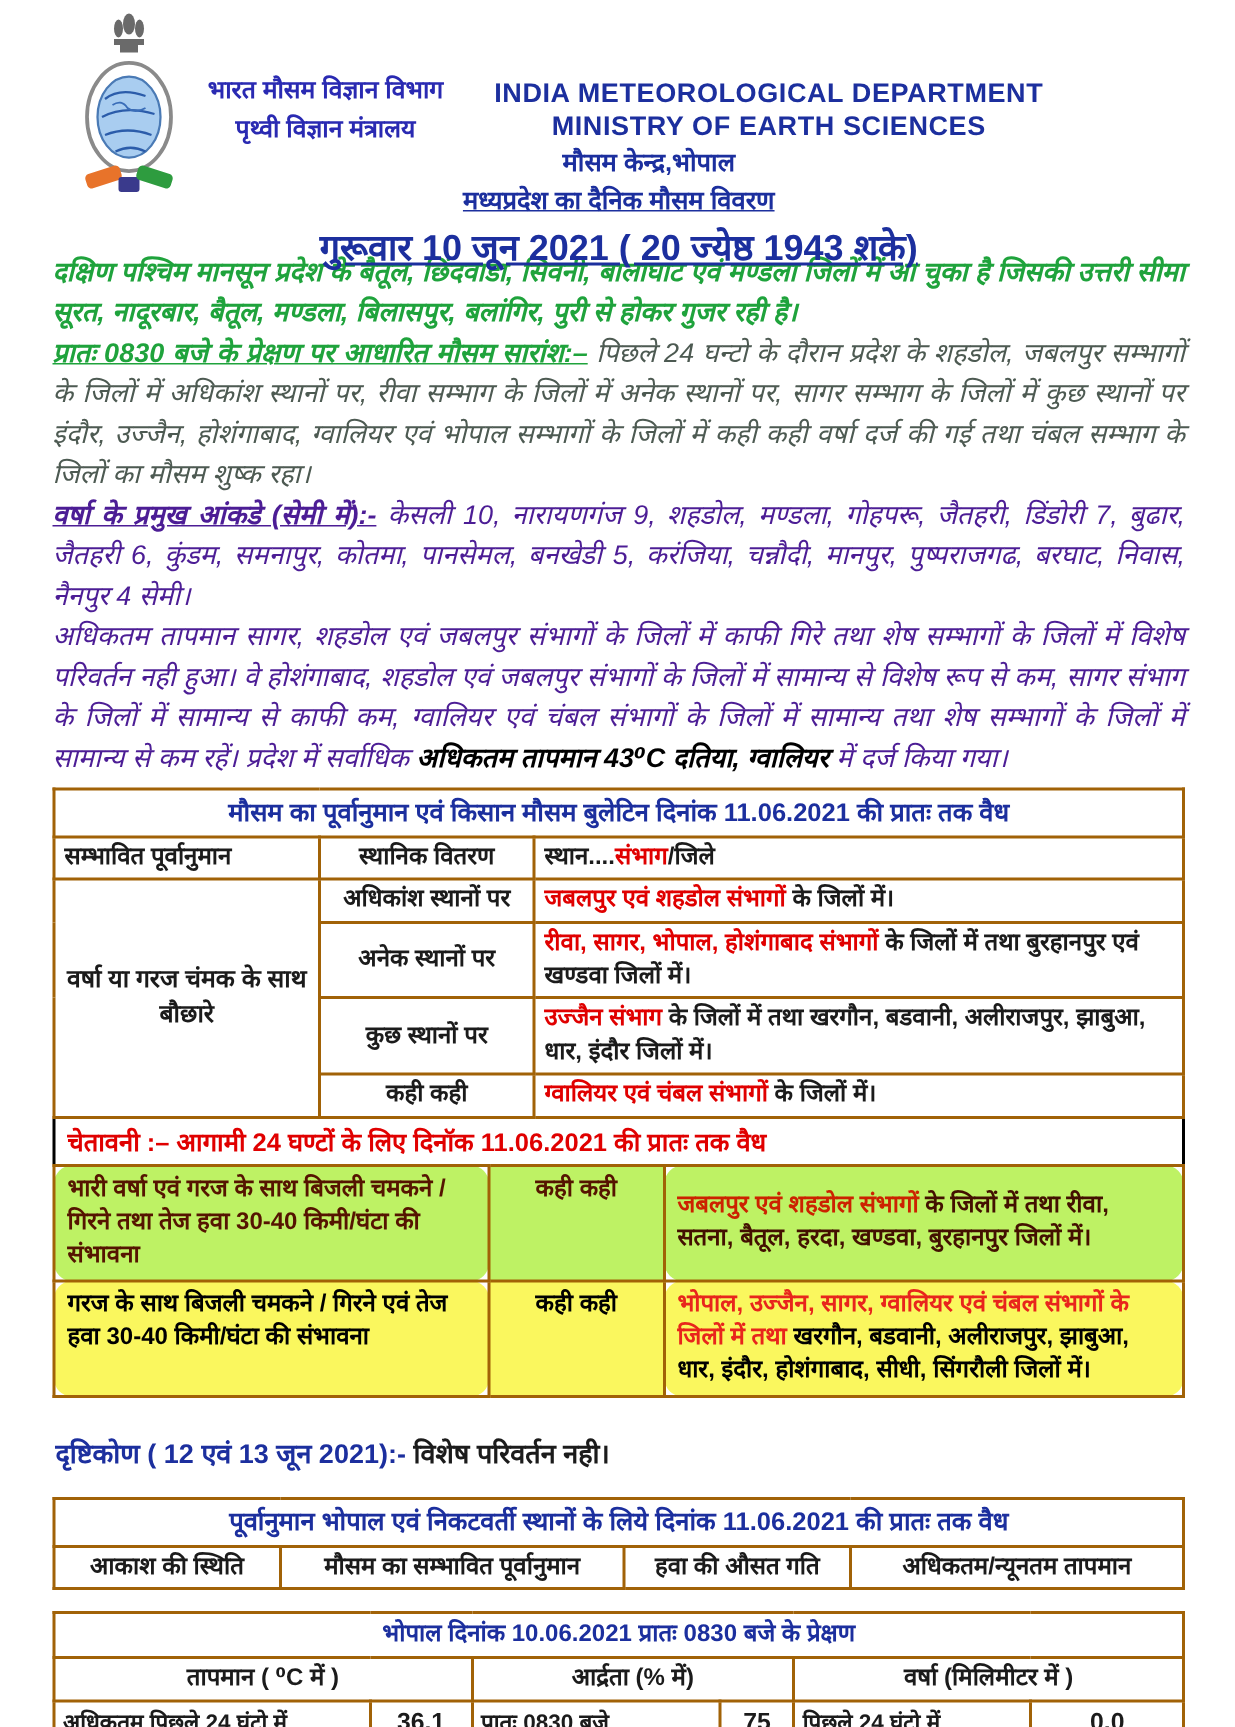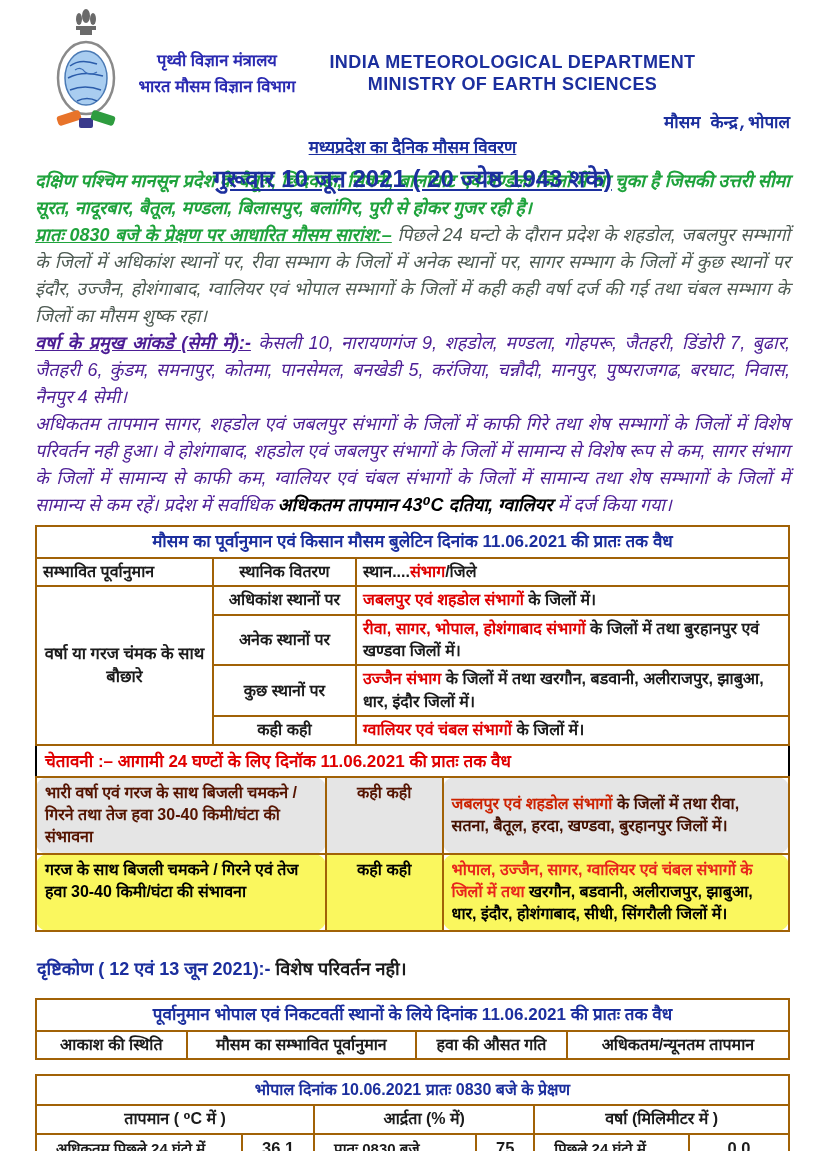--- a/index.html
+++ b/index.html
@@ -7,21 +7,21 @@
   body { font-family:"Liberation Sans","DejaVu Sans",sans-serif; color:#1b1b1b; }
   .page { width:823px; min-height:1151px; background:#fff; margin:0 auto; padding:0 33px 10px 35px; position:relative; }
 
   
   .header { position:relative; height:168px; }
   .logo { position:absolute; left:20px; top:6px; }
   .ministry { position:absolute; left:82px; top:48px; width:200px; text-align:center;
               color:#2a2ab2; font-weight:bold; font-size:16.5px; line-height:1.55; }
   .dept-en { margin-left:200px; padding-top:52px; text-align:center; color:#1c2f9e;
              font-weight:bold; font-size:18px; line-height:1.2; letter-spacing:.4px; }
-  .center-hi { margin-left:40px; text-align:right; color:#1c2f9e; font-weight:bold; font-size:17px; margin-top:15px;font-family:Liberation Mono, monospace; }
+  .center-hi { margin-left:40px; text-align:center; color:#1c2f9e; font-weight:bold; font-size:17px; margin-top:1px; }
   .bulletin-title { text-align:center; color:#1c2f9e; font-weight:bold; font-size:17px; margin-top:2px; }
   .date-line { text-align:center; color:#1c2f9e; font-weight:bold; font-size:24px; margin-top:3px; }
   .u { text-decoration:underline; }
 
   .issue-line { text-align:right; font-size:13px; font-weight:bold; margin:2px 4px 4px 0; }
   .issue-label { color:#e00000; text-decoration:underline; }
   .issue-time  { color:#1c2f9e; text-decoration:underline; }
 
   
   .paras { font-size:18px; line-height:1.5; text-align:justify;font-style:italic; }
@@ -41,39 +41,39 @@
   .red-txt { color:#e00000; }
   .cell-left { text-align:left;border-radius:12px; }
   .cell-center { text-align:center; }
 
   .forecast-table { margin-top:6px; }
   .forecast-table .rowlabel { text-align:center; font-size:16.5px; }
 
   .warn-title { border:2px solid #000; border-top:0; border-bottom:0; padding:3px 22px 4px 8px;
                 color:#e00000; font-weight:bold; font-size:17px; }
   .warn-table td { padding:4px 8px; }
-  .row-orange { background:#e5e5e5; }
+  .row-orange { background:#bef264; }
   .row-orange .evt, .row-orange .dist { color:#551400; }
   .row-orange .r1 { color:#cc2200; }
   .row-orange .r2 { color:#431000; }
   .row-yellow { background:#faf75e; }
   .row-yellow .evt, .row-yellow .dist { color:#000; }
   .row-yellow .r1 { color:#e8251c; }
   .row-yellow .r2 { color:#000; }
 
   .outlook { margin:24px 0 18px 2px; font-size:18px; font-weight:bold; }
   .outlook .blue { color:#1c2f9e; }
 
   .city-table td { text-align:center; }
   .city-table .small { font-size:15px; padding:3px 4px; }
   .city-table .wind { font-size:19px; }
   .city-table .temp { font-size:20px; }
 
   .obs-table { margin-top:14px; }
-  .obs-table td { font-size:15px; padding:2px 19px; height:24px; }
+  .obs-table td { font-size:15px; padding:2px 5px; height:24px; }
   .obs-table .grp { text-align:center; font-size:16px; }
   .obs-table .val { text-align:center; font-size:16.5px; }
   .obs-table .lbl { text-align:left; }
 </style>
 </head>
 <body>
 
 <div class="page">
 
   <div class="header">
@@ -93,22 +93,22 @@
       <path d="M20,64 q6,-4 10,2 q5,4 12,0" stroke="#3a6db8" stroke-width="1.2" fill="none"></path>
 
       <g>
         <rect x="2" y="107" width="24" height="10" rx="3" fill="#e8732a" transform="rotate(-18 14 112)"></rect>
         <rect x="24" y="112" width="14" height="10" rx="2" fill="#3a3a8c"></rect>
         <rect x="36" y="107" width="24" height="10" rx="3" fill="#2e9c3f" transform="rotate(18 48 112)"></rect>
       </g>
     </svg>
 
     <div class="ministry">
+      <div>भारत मौसम विज्ञान विभाग</div>
       <div>पृथ्वी विज्ञान मंत्रालय</div>
-      <div>भारत मौसम विज्ञान विभाग</div>
     </div>
 
     <div class="dept-en">
       <div>INDIA METEOROLOGICAL DEPARTMENT</div>
       <div>MINISTRY OF EARTH SCIENCES</div>
     </div>
 
     <div class="center-hi">मौसम केन्द्र,भोपाल</div>
     <div class="bulletin-title">
       <span class="u">मध्यप्रदेश का दैनिक मौसम विवरण</span>

